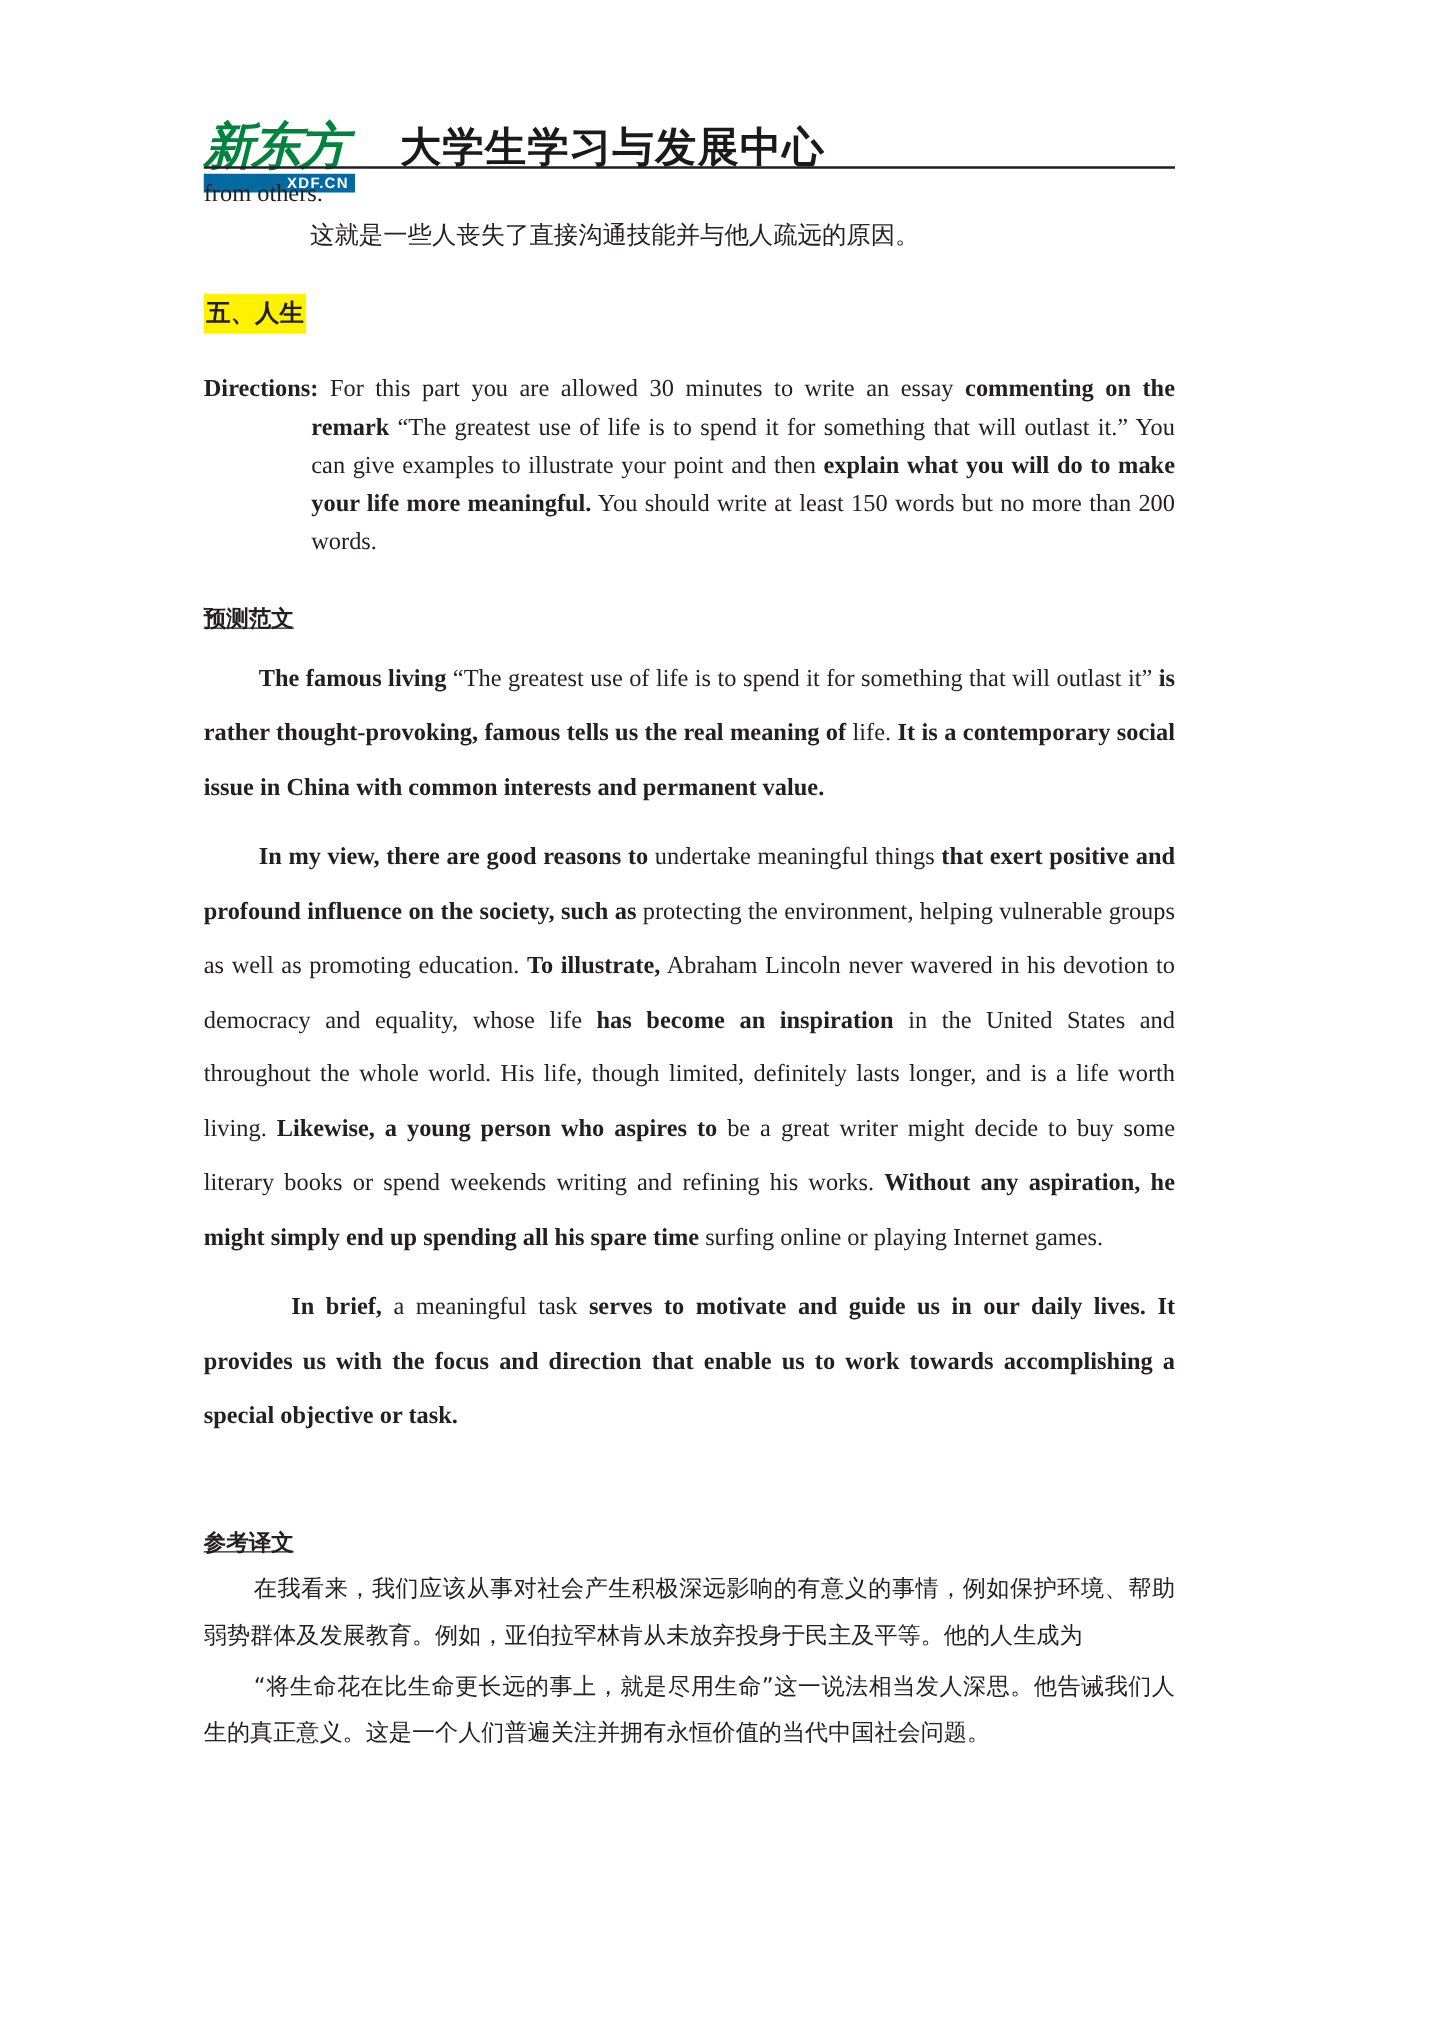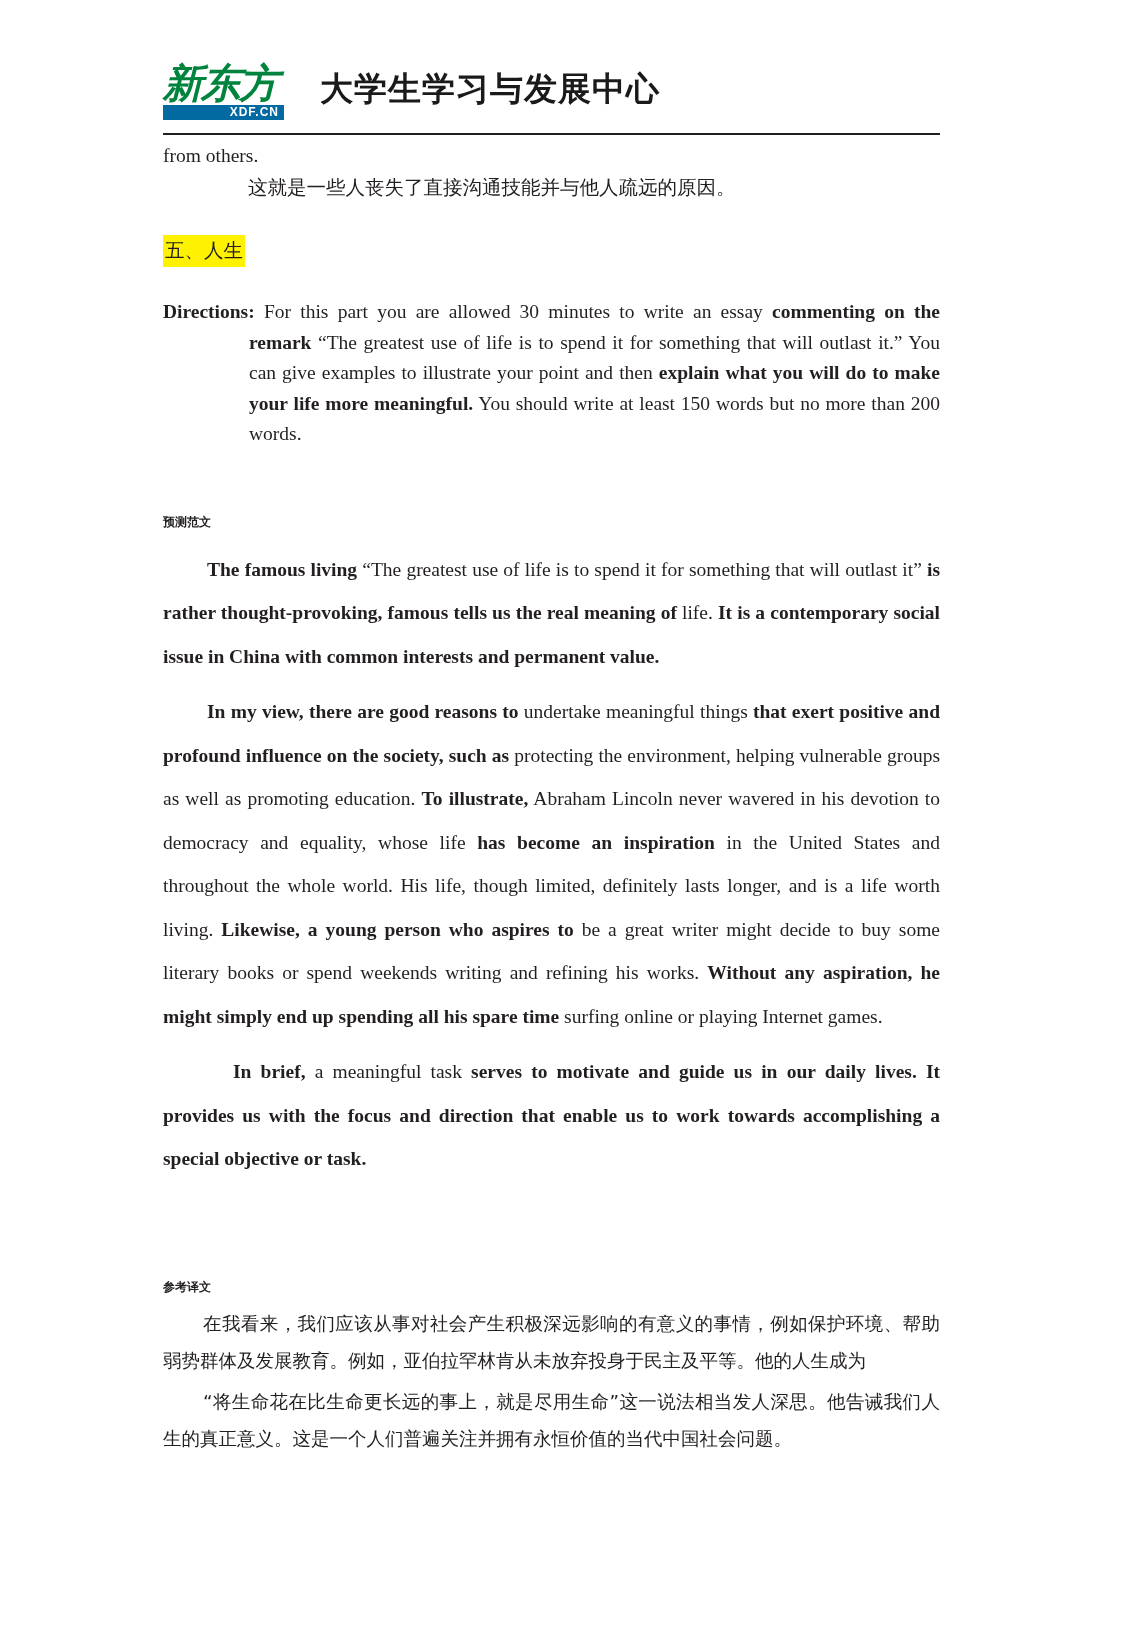--- a/index.html
+++ b/index.html
@@ -24,22 +24,23 @@
   
   .header {
     position: absolute;
     left: 163px;
     top: 62px;
     width: 777px;
     height: 72px;
   }
   .logo-block {
     display: flex;
-    align-items: center;
+    align-items: flex-start;
     gap: 22px;
+    margin-top: 34px;
   }
   .logo-mark {
     position: relative;
     width: 135px;
     height: 58px;
   }
   .logo-cn {
     font-family: "DejaVu Sans", "Liberation Sans", sans-serif;
     font-size: 40px;
     font-weight: 700;
@@ -108,44 +109,45 @@
     line-height: 34px;
     color: #231f20;
     padding-left: 85px;
   }
   .section-head {
     display: inline-block;
     margin-top: 30px;
     background: #fff200;
     font-family: "DejaVu Sans", "Liberation Sans", sans-serif;
     font-size: 19.5px;
-    font-weight: 400;
+    font-weight: 700;
     line-height: 30px;
     padding: 1px 2px 1px 2px;
     color: #231f20;
   }
   .directions {
     margin-top: 30px;
     font-size: 19.5px;
     line-height: 30.5px;
     text-align: justify;
     text-justify: inter-word;
   }
   .directions-body {
     padding-left: 86px;
     text-indent: -86px;
   }
   b, .b { font-weight: 700; }
   .subhead {
-    margin-top: 58px;
-    font-family: "DejaVu Sans", "Liberation Sans", sans-serif;
-    font-size: 12px;
+    margin-top: 32px;
+    font-family: "DejaVu Sans", "Liberation Sans", sans-serif;
+    font-size: 18px;
     font-weight: 700;
     line-height: 28px;
     color: #231f20;
+    text-decoration: underline;
   }
   .essay-p {
     margin-top: 12px;
     font-size: 19.5px;
     line-height: 43.5px;
     text-align: justify;
     text-justify: inter-word;
   }
   .essay-p.indent { text-indent: 44px; }
   .essay-p.indent-big { text-indent: 70px; }

